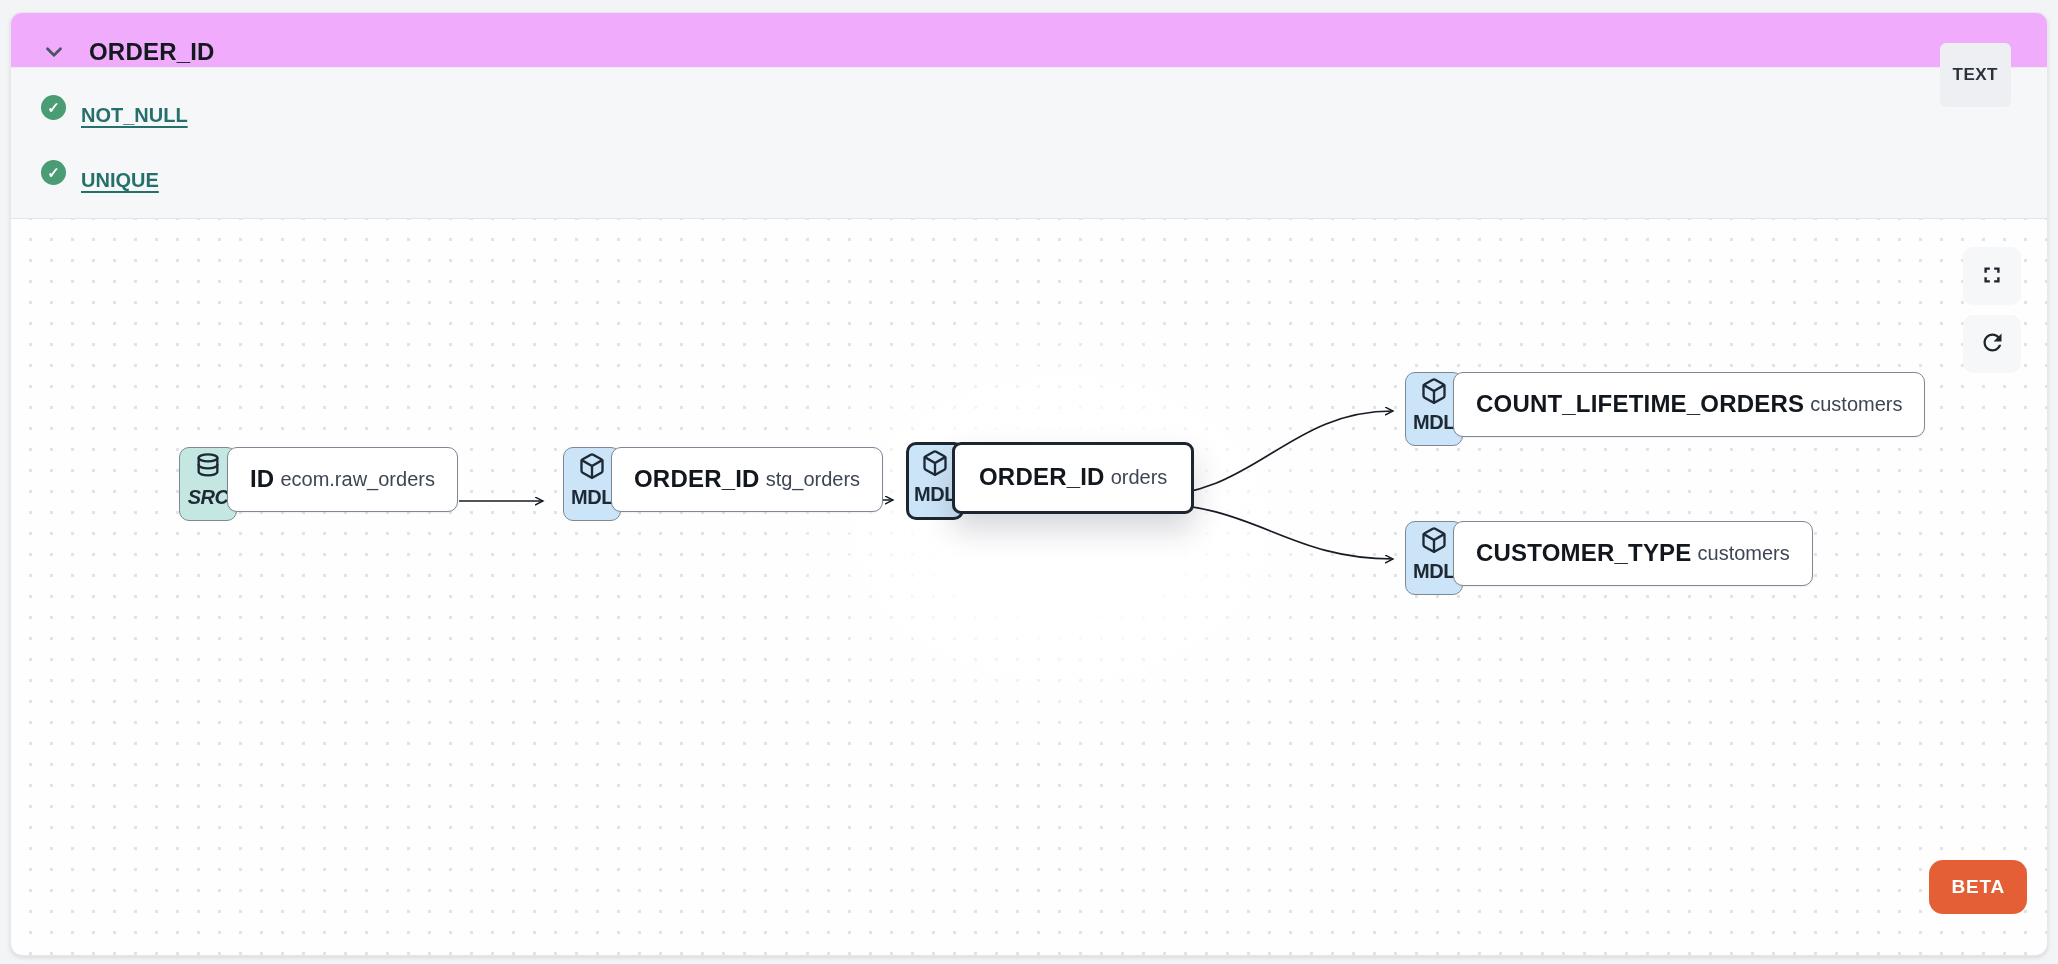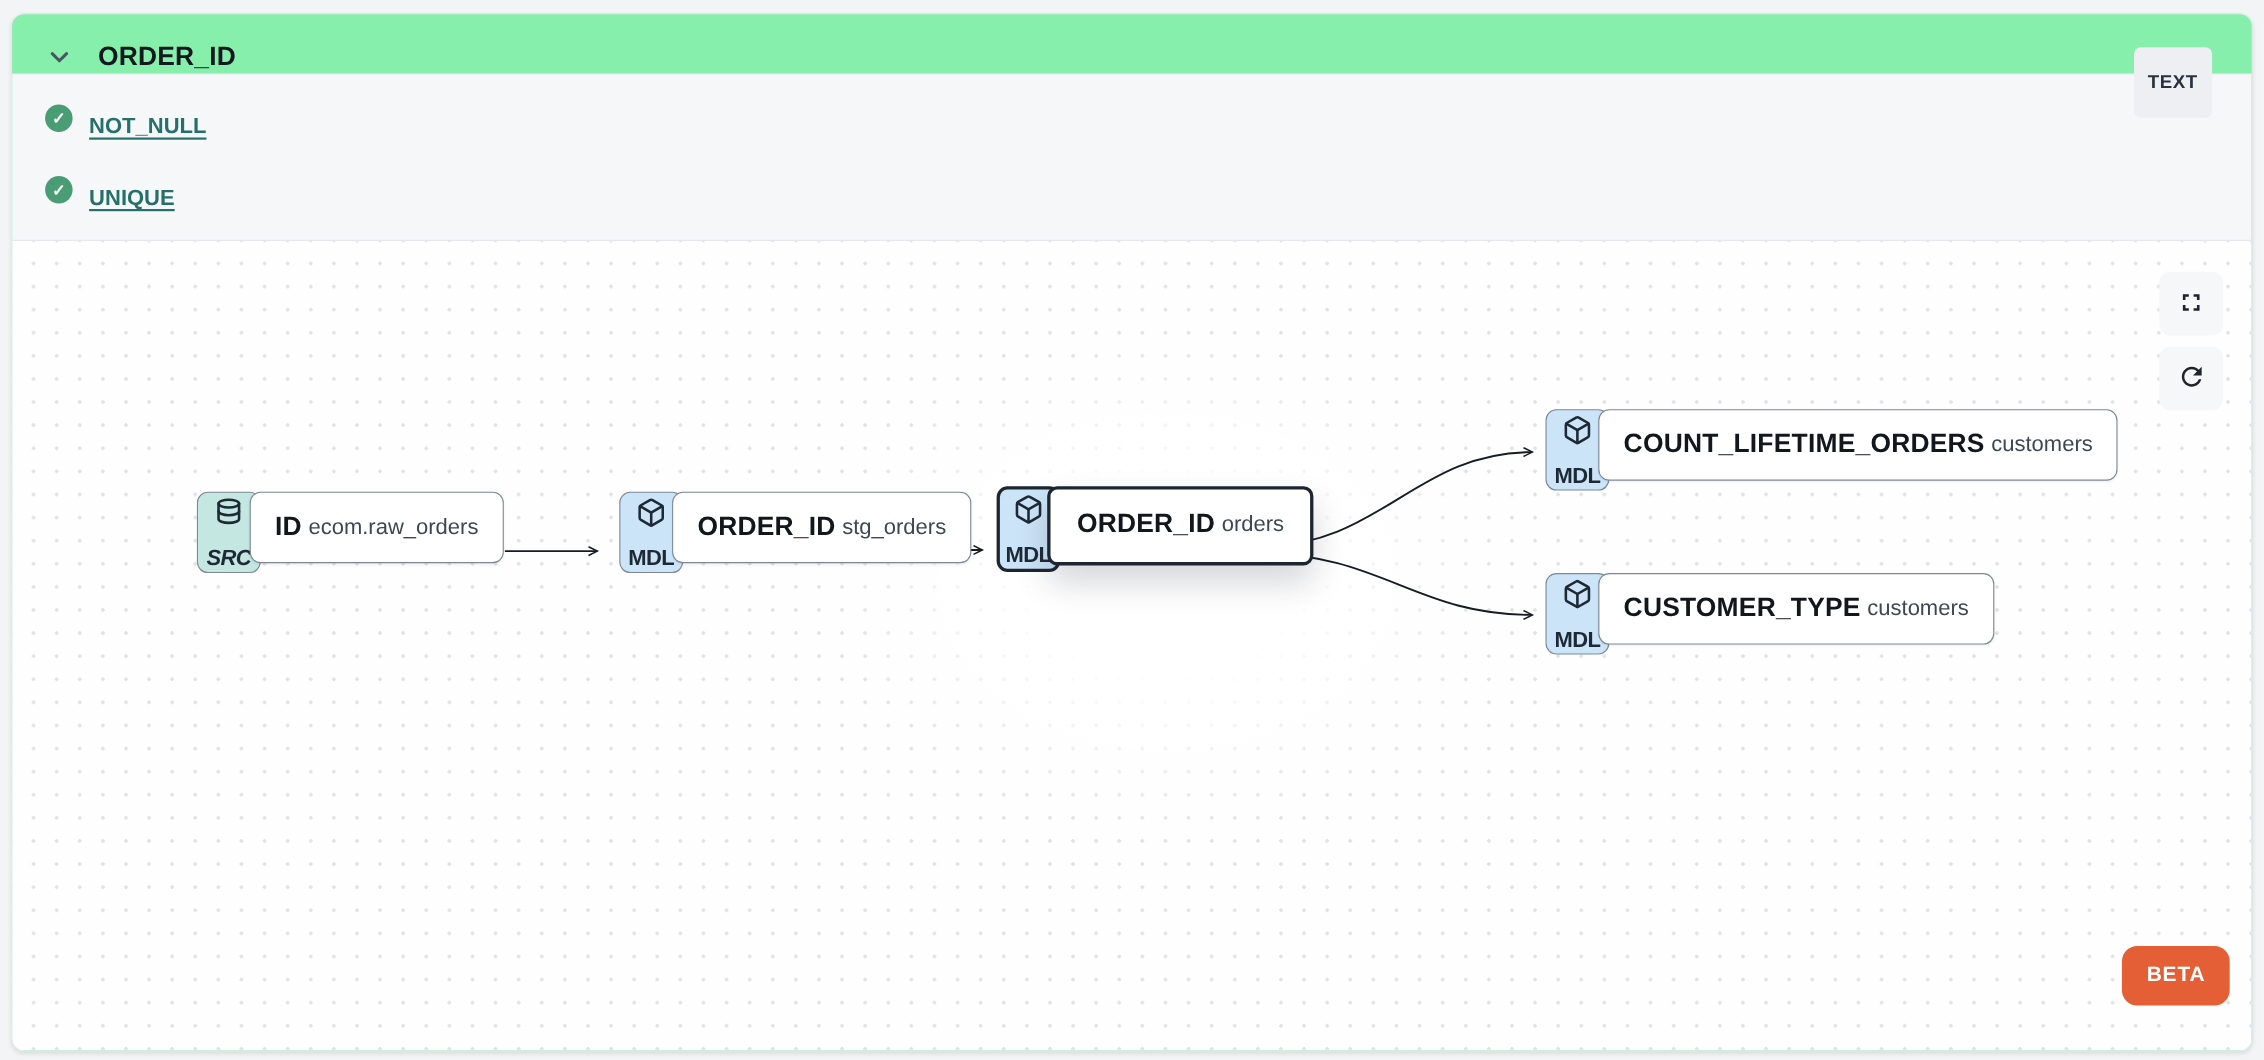--- a/index.html
+++ b/index.html
@@ -1,20 +1,20 @@
 <!DOCTYPE html>
 <html><head>
 <meta charset="utf-8">
 <style>
   * { margin:0; padding:0; box-sizing:border-box; }
   html,body { width:2058px; height:964px; background:#f3f4f5; font-family:"Liberation Sans", sans-serif; overflow:hidden; }
 
   .panel {
     position:absolute; left:10px; top:12px; width:2038px; height:944px;
-    background:#86efac; border:1px solid #e7e8ec; border-radius:12px;
+    background:#f0abfc; border:1px solid #e7e8ec; border-radius:12px;
     box-shadow:0 2px 4px rgba(0,0,0,0.10); overflow:hidden;
     display:flex; flex-direction:column;
   }
 
   
   .hdr { position:relative; padding:24px 28px 0 28px; }
   .hdr-row { display:flex; align-items:center; gap:20px; }
   .chev-btn { width:30px; height:30px; border:none; background:transparent; cursor:pointer;
               display:flex; align-items:center; justify-content:center; color:#4b5563; }
   .col-title { font-size:24px; font-weight:700; color:#14181f; letter-spacing:0.2px; }
@@ -37,21 +37,21 @@
     background-size:21px 21px; background-position:9px 10px;
   }
   .glow { position:absolute; left:740px; top:80px; width:620px; height:460px; pointer-events:none;
           background:radial-gradient(ellipse at center, rgba(255,255,255,1) 25%, rgba(255,255,255,0) 70%); }
 
   svg.edges { position:absolute; left:0; top:0; width:100%; height:100%; pointer-events:none; }
 
   .node { position:absolute; display:flex; align-items:flex-start; cursor:pointer; }
   .nbadge { position:relative; z-index:1; width:58px; height:74px; border-radius:10px;
             border:1px solid #7d8795; display:flex; flex-direction:column; align-items:center;
-            justify-content:space-between; gap:2px; padding-top:4px; color:#1d2935; }
+            justify-content:flex-start; gap:2px; padding-top:4px; color:#1d2935; }
   .nbadge .kind { font-size:20px; font-weight:700; letter-spacing:-0.5px; color:#1d2935; }
   .nbadge.src { background:#c5e7e1;font-style:italic; }
   .nbadge.mdl { background:#cce4f8; }
   .ncard { position:relative; z-index:2; margin-left:-10px; background:#ffffff;
            border:1px solid #7d8795; border-radius:10px; padding:17px 22px 18px 22px;
            display:flex; flex-direction:row; gap:6px; box-shadow:0 1px 2px rgba(15,23,42,0.06);align-items:center; }
   .ntitle { font-size:24px; font-weight:700; color:#12161d; white-space:nowrap; letter-spacing:0.2px; }
   .nsub { font-size:20px; color:#3d4654; white-space:nowrap; }
   .node.selected .nbadge { border:3px solid #1d2531; height:78px; }
   .node.selected .ncard { border:3px solid #1d2531; border-radius:9px; margin-left:-12px;

